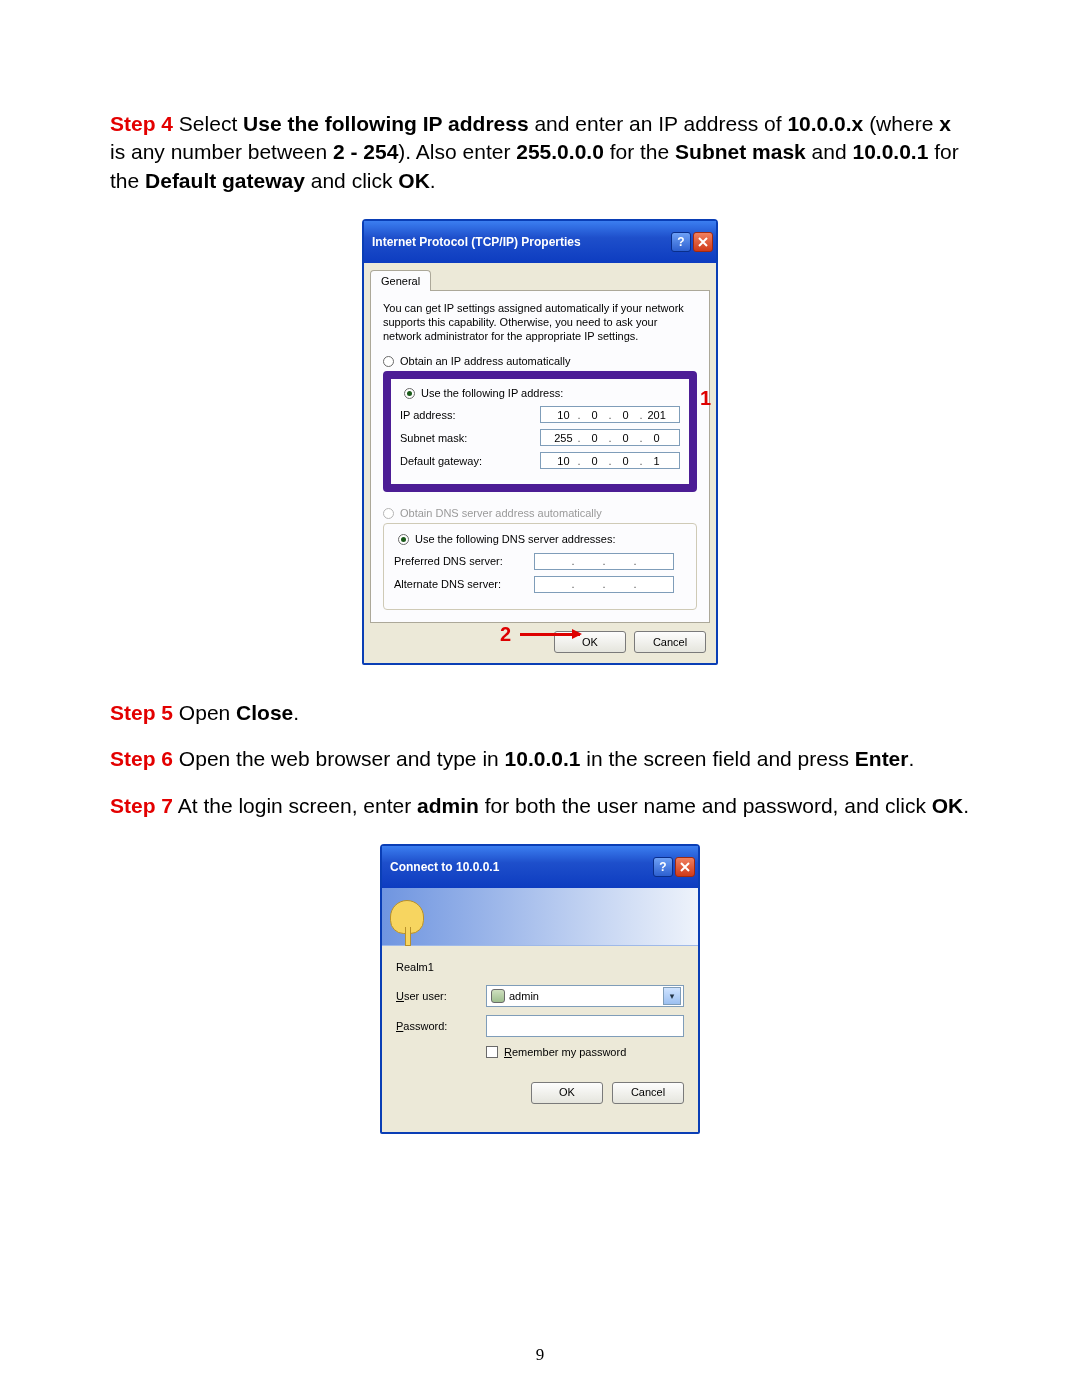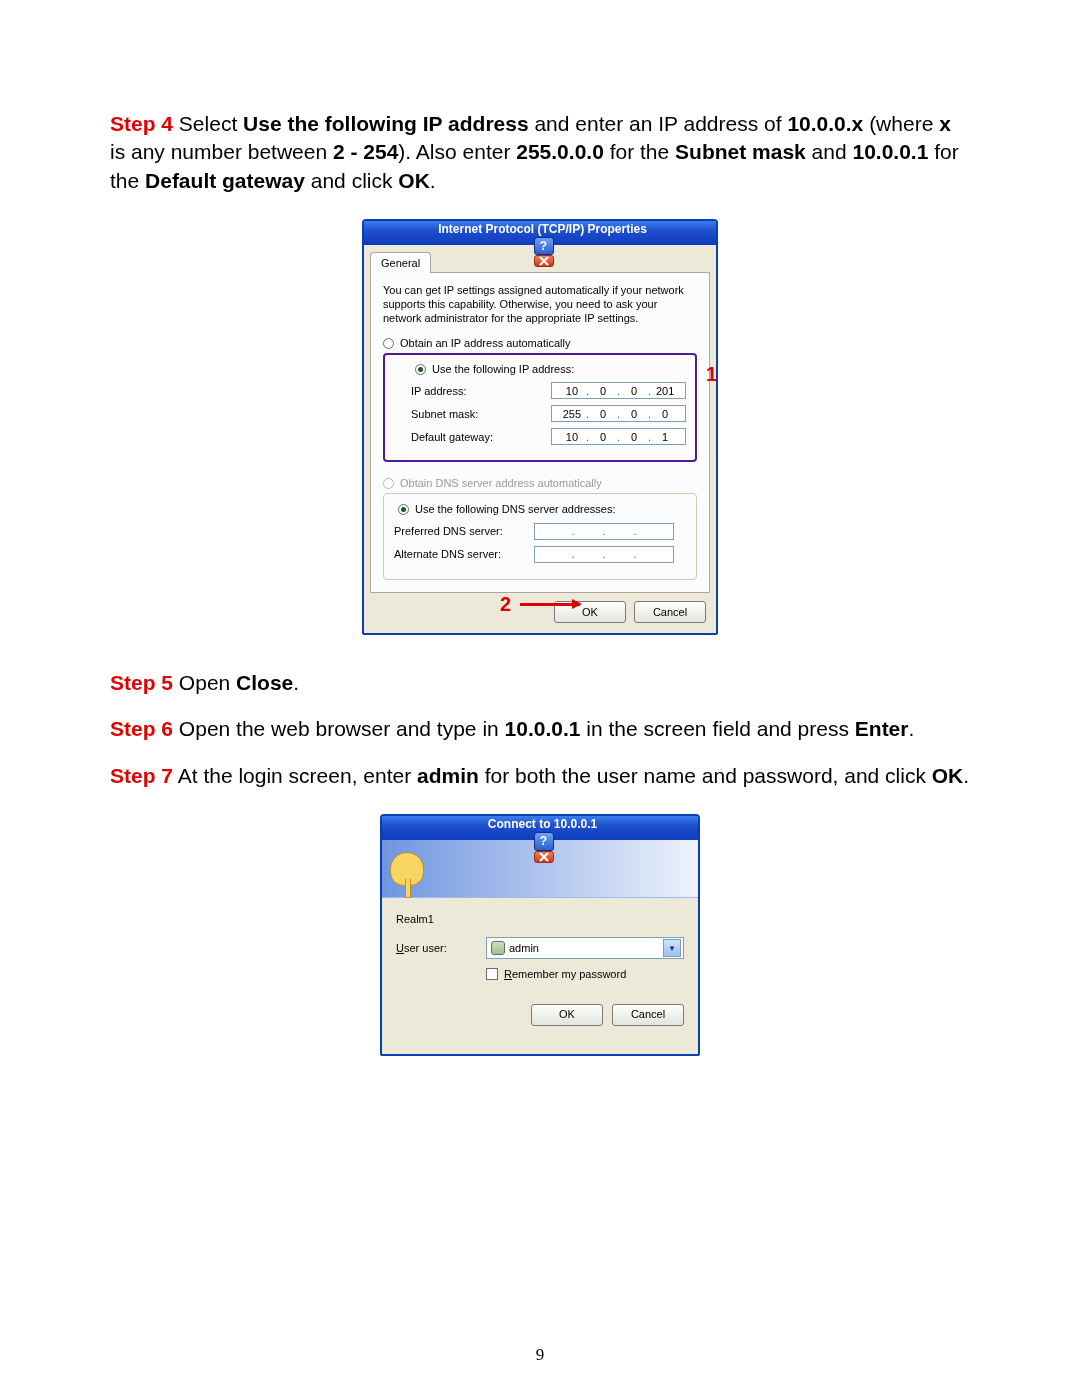--- a/index.html
+++ b/index.html
@@ -13,23 +13,23 @@
   p.step { margin:0 0 18px 0; }
   .screenshot-wrap { display:flex; justify-content:center; margin:24px 0 34px 0; }
 
   
   .xp-dialog {
     border:2px solid #0a3eb5; border-radius:4px 4px 2px 2px;
     font-family:Tahoma, Arial, sans-serif; font-size:11px;
     background:#ece9d8; color:#000;
   }
   .xp-titlebar {
-    height:24px; background:linear-gradient(#3b7ef0,#1e4fcb 40%,#0d3cc0);
+    height:42px; background:linear-gradient(#3b7ef0,#1e4fcb 40%,#0d3cc0);
     display:flex; align-items:center; padding:0 3px 0 8px;
-    color:#fff; font-weight:bold; font-size:12px;flex-direction:column;
+    color:#fff; font-weight:bold; font-size:12px;
   }
   .xp-titlebar .title { flex:1; }
   .xp-tbtn {
     width:20px; height:20px; margin-left:2px; border:1px solid #0a2e8a;
     border-radius:3px; background:linear-gradient(#6ea0f5,#2d60d0);
     display:flex; align-items:center; justify-content:center;
     color:#fff; font-weight:bold; font-size:12px;
   }
   .xp-tbtn.close { background:linear-gradient(#f08060,#d03a18); border-color:#a02a10;}
   .xp-body { padding:6px; font-size:11px; }
@@ -44,21 +44,21 @@
   .xp-hint { font-size:11px; line-height:1.3; margin-bottom:10px;}
   .xp-radio { display:flex; align-items:center; gap:6px; font-size:11px; margin:6px 0; }
   .xp-radio .rb {
     width:11px; height:11px; border:1px solid #6a6a6a; border-radius:50%;
     display:inline-flex; align-items:center; justify-content:center; background:#fff;
   }
   .xp-radio .rb.dot::after { content:""; width:5px; height:5px; border-radius:50%; background:#1a5a1a; }
   .xp-radio.disabled { color:#9a9a9a; }
   .xp-radio.disabled .rb { border-color:#b5b5b5; }
   .xp-fieldset { border:1px solid #cfcab6; border-radius:4px; padding:8px 10px 10px 10px; margin-top:-4px; }
-  .xp-fieldset.highlight { border:2px solid #4c1d95; padding:7px 9px 9px 26px; position:relative; }
+  .xp-fieldset.highlight { border:8px solid #4c1d95; padding:7px 9px 9px 9px; position:relative; }
   .xp-fieldset legend { font-size:11px; padding:0 4px; background:#fcfcfe; }
   .xp-row { display:flex; align-items:center; margin:6px 0; }
   .xp-row label { flex:0 0 140px; font-size:11px; }
   .ip-input {
     width:140px; height:17px; border:1px solid #7f9db9; background:#fff; font-size:11px;
     display:flex; align-items:center; justify-content:center; gap:2px; padding:0 4px;
   }
   .ip-input span.dot { color:#555; }
   .ip-input span.oct { width:24px; text-align:center; }
   .annot {
@@ -272,20 +272,24 @@
       <div class="auth-body">
         <div style="margin-bottom:10px;">Realm1</div>
         <div class="auth-row">
           <label><u>U</u><span>ser user:</span></label>
           <div class="combo">
             <span class="person"></span>
             <span class="val">admin</span>
             <span class="dd">▾</span>
           </div>
         </div>
+        <div class="auth-row">
+          <label><u>P</u><span>assword:</span></label>
+          <div class="textbox"></div>
+        </div>
         <div class="chk-row">
           <span class="chkbox"></span>
           <span><u>R</u><span>emember my password</span></span>
         </div>
       </div>
       <div class="auth-btns">
         <span class="xp-button">OK</span>
         <span class="xp-button" style="margin-left:6px;">Cancel</span>
       </div>
     </div>

